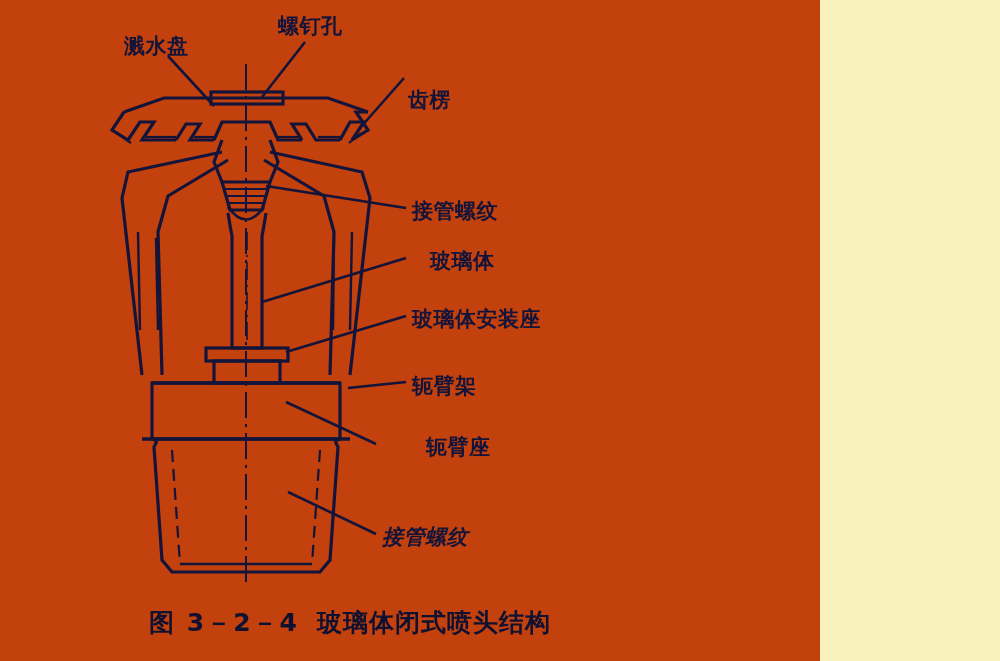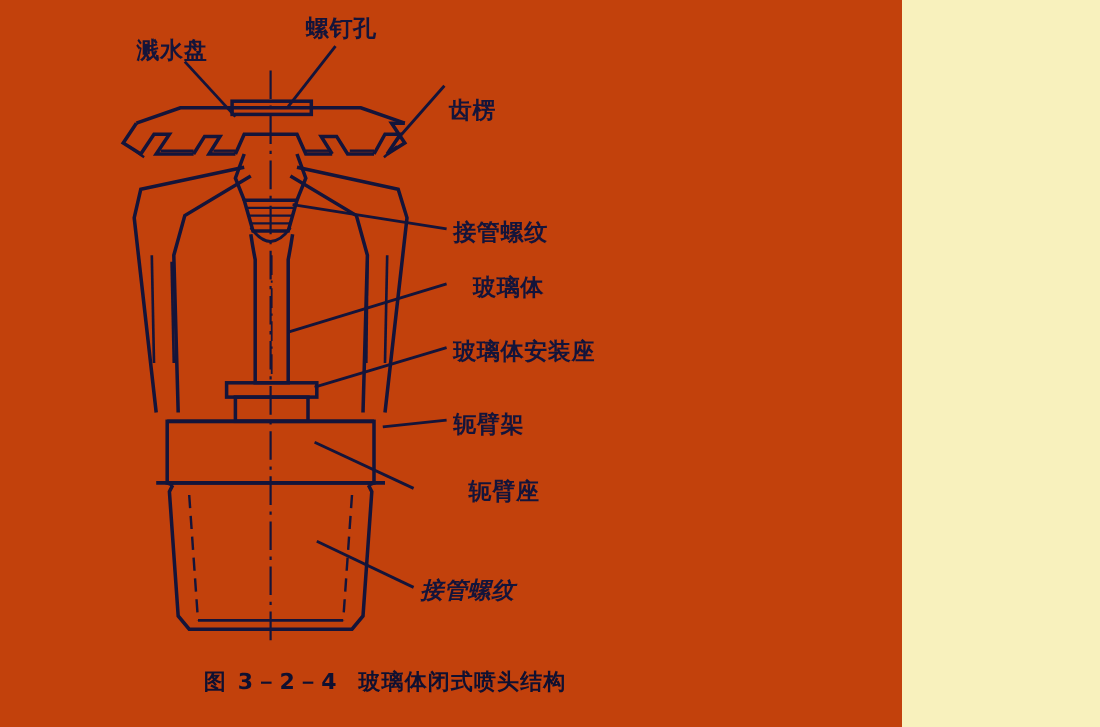--- a/index.html
+++ b/index.html
@@ -36,21 +36,21 @@
     letter-spacing: 0.5px;
     line-height: 1;
   }
   #caption {
     position: absolute;
     left: 0;
     top: 606px;
     width: 700px;
     text-align: center;
     font-family: "DejaVu Sans", "Liberation Sans", sans-serif;
-    font-size: 20px;
+    font-size: 25px;
     font-weight: 700;
     color: #101030;
     letter-spacing: 1px;
     white-space: nowrap;
   }
   #caption .cap-num {
     letter-spacing: 2px;
   }
   #caption .cap-gap {
     display: inline-block;

